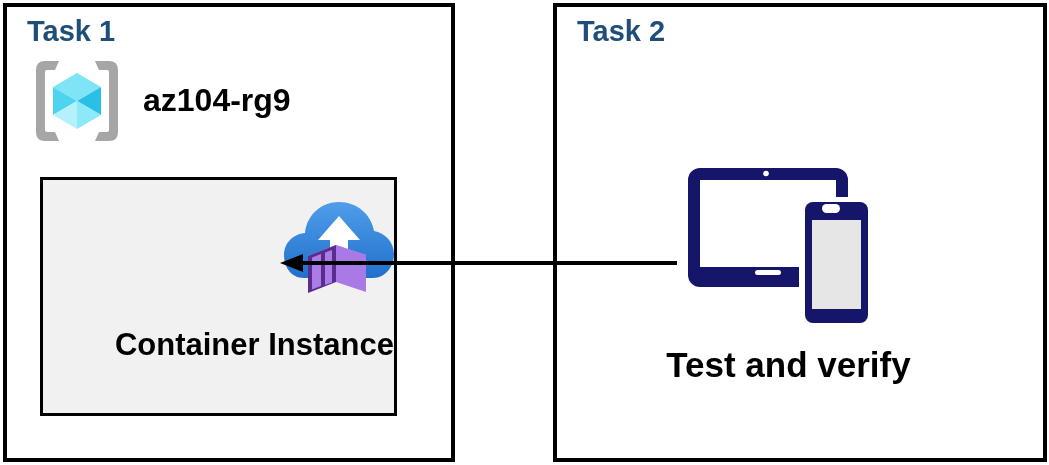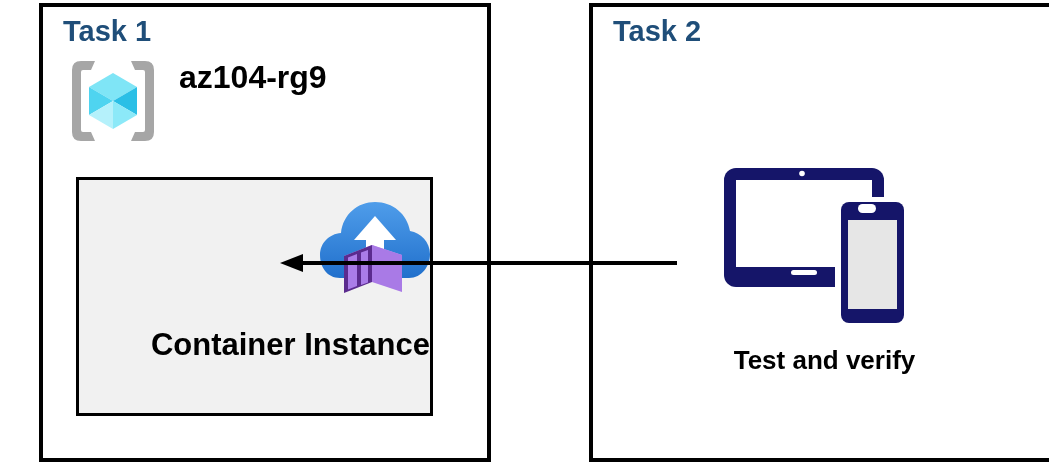--- a/index.html
+++ b/index.html
@@ -11,37 +11,37 @@
     background: #ffffff;
     font-family: "Liberation Sans", sans-serif;
     overflow: hidden;
   }
   .task-box {
     position: absolute;
     top: 3px;
     height: 459px;
     border: 4px solid var(--box-border, #000);
     background: #ffffff;
-    margin-left: 36px;
   }
   .task-box.t1 { left: 3px;   width: 452px; }
   .task-box.t2 { left: 553px; width: 494px; }
   .task-title {
     position: absolute;
     left: 20px;
     top: 8px;
     font-size: 29px;
     font-weight: bold;
     color: var(--task-title, #1f4e79);
   }
   .rg-row {
     position: absolute;
     left: 26px;
     top: 52px;
     display: flex;
+    align-items: center;
     gap: 22px;
   }
   .rg-name {
     font-size: 32px;
     font-weight: bold;
     color: var(--label, #000);
     padding-bottom: 6px;
   }
   .panel {
     position: absolute;
@@ -67,21 +67,21 @@
     position: absolute;
     left: 125px;
     top: 155px;
   }
   .devices-label {
     position: absolute;
     left: 0;
     top: 338px;
     width: 463px;
     text-align: center;
-    font-size: 26px;
+    font-size: 35px;
     font-weight: bold;
     color: var(--label, #000);
     white-space: nowrap;
   }
   .arrow-layer {
     position: absolute;
     left: 275px;
     top: 249px;
     z-index: 10;
   }

